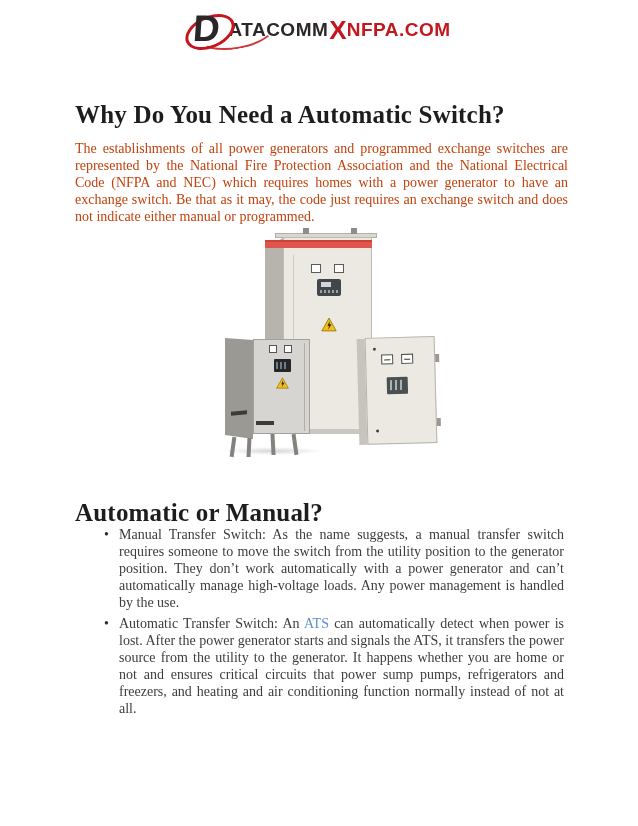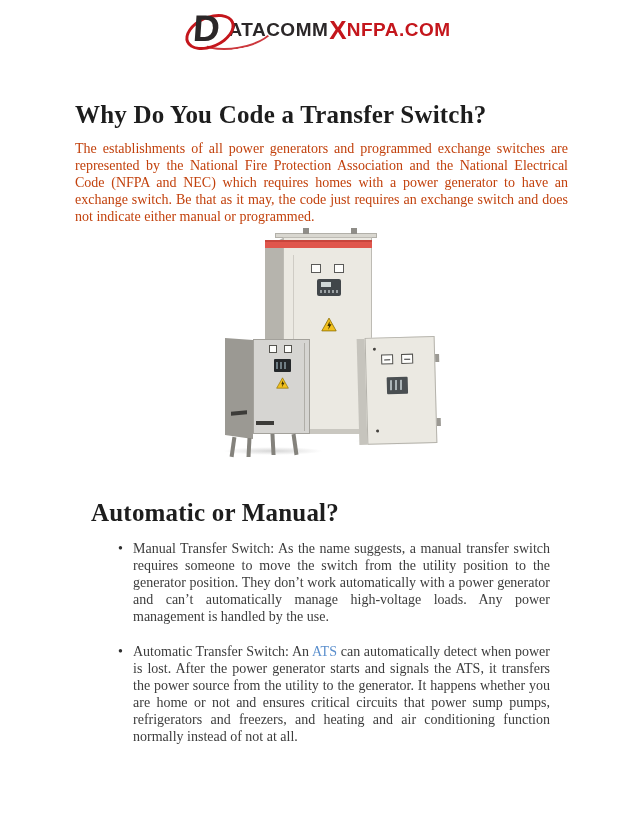--- a/index.html
+++ b/index.html
@@ -34,28 +34,28 @@
   
   .h1{
     position:absolute;left:75px;top:84px;width:500px;
     font-size:25px;font-weight:bold;color:#1d1d1d;letter-spacing:.2px;
   }
   .para{
     position:absolute;left:75px;top:126px;width:493px;
     font-size:14px;line-height:17px;color:#c2410c;text-align:justify;
   }
   .h2{
-    position:absolute;left:91px;top:482px;width:400px;
+    position:absolute;left:75px;top:482px;width:400px;
     font-size:25px;font-weight:bold;color:#1d1d1d;letter-spacing:.2px;
   }
   .bullets{
     position:absolute;left:75px;top:522px;width:493px;margin:0;padding:0;
     list-style:none;font-size:14px;line-height:17px;color:#3c3c3c;
   }
-  .bullets li{position:relative;padding-left:40px;text-align:justify;margin:18px;}
+  .bullets li{position:relative;padding-left:40px;text-align:justify;margin:4px;}
   .bullets li::before{
     content:"\2022";position:absolute;left:25px;top:0;color:#2f2f2f;font-size:14px;
   }
   .ats-link{color:#5b8fcd;cursor:pointer;}
   
   .fig{position:absolute;left:205px;top:225px;width:256px;height:235px;}
   .fig *{position:absolute;box-sizing:border-box;}
   
   .shadow-l{left:18px;top:222px;width:100px;height:8px;background:radial-gradient(ellipse at center,#d6d6d6 0%,#ffffff 70%);}
   .shadow-r{left:150px;top:212px;width:85px;height:8px;background:radial-gradient(ellipse at center,#dadada 0%,#ffffff 70%);}
@@ -119,21 +119,21 @@
   <span class="logo-d-wrap">
     <span class="logo-tail"></span>
     <span class="logo-swoosh"></span>
     <span class="logo-d">D</span>
   </span>
   <span class="logo-part1">ATACOMM</span>
   <span class="logo-x">X</span>
   <span class="logo-part2">NFPA.COM</span>
 </div>
 
-<h1 class="h1">Why Do You Code a Transfer Switch?</h1>
+<h1 class="h1">Why Do You Need a Automatic Switch?</h1>
 <p class="para">The establishments of all power generators and programmed exchange switches are represented by the National Fire Protection Association and the National Electrical Code (NFPA and NEC) which requires homes with a power generator to have an exchange switch. Be that as it may, the code just requires an exchange switch and does not indicate either manual or programmed.</p>
 
 <div class="fig">
   <div class="shadow-l"></div>
   <div class="shadow-r"></div>
 
   <div class="cab-main">
     <div class="cm-cap"></div>
     <div class="cm-lug1"></div>
     <div class="cm-lug2"></div>

